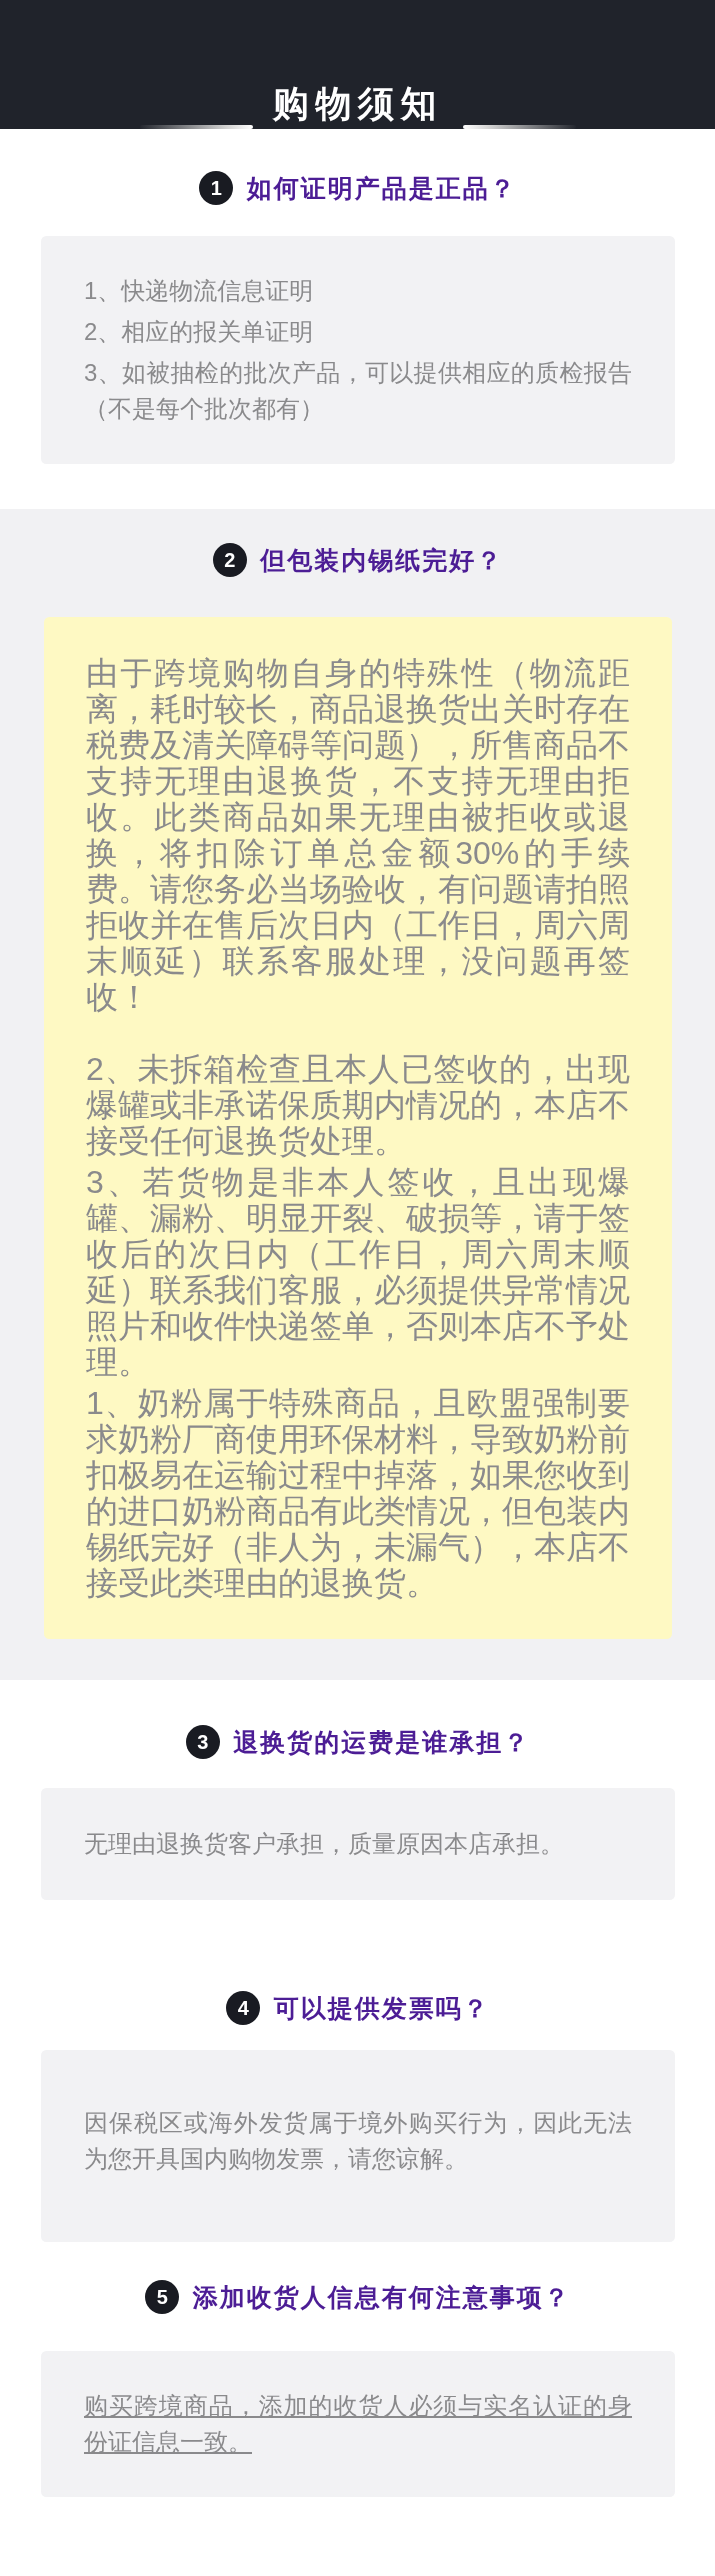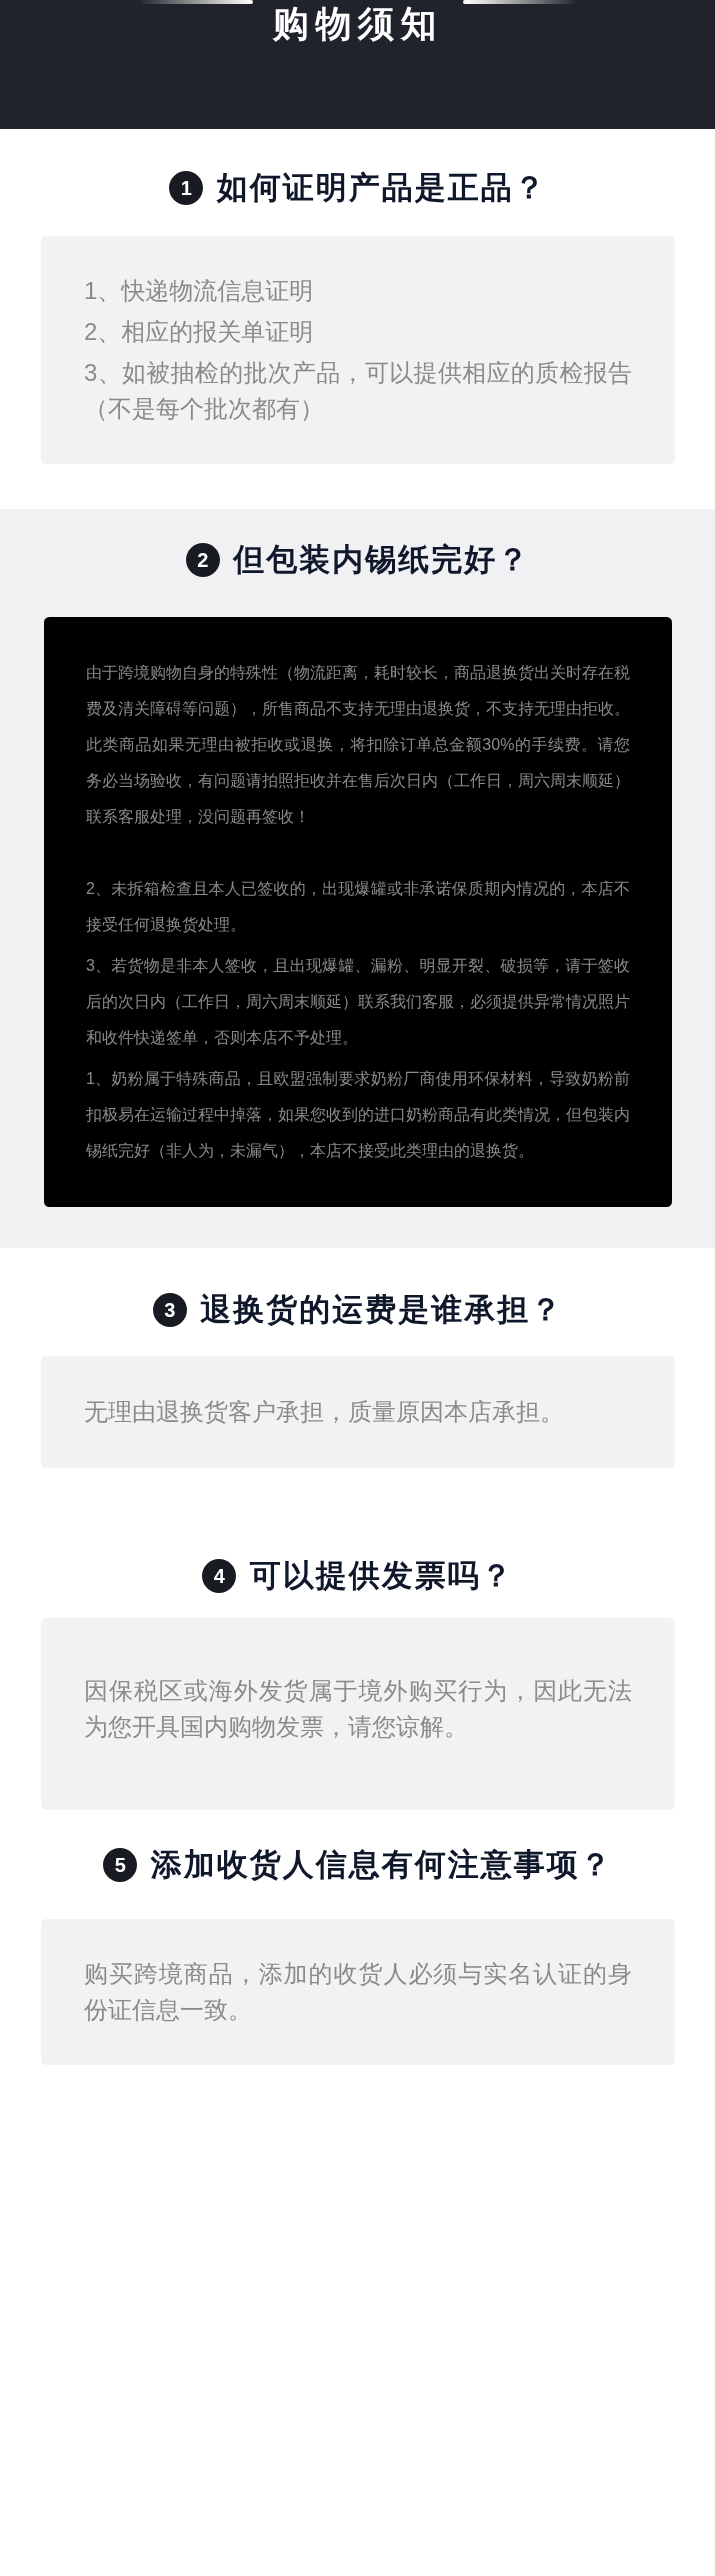--- a/index.html
+++ b/index.html
@@ -8,21 +8,21 @@
     font-family: "Liberation Sans", "DejaVu Sans", sans-serif;
     -webkit-font-smoothing: antialiased;
   }
   .page { width: 716px; background: #ffffff; overflow: hidden; }
 
   
   .header {
     height: 129px;
     background: #20232b;
     display: flex;
-    align-items: flex-start;
+    align-items: flex-end;
     justify-content: center;
     gap: 20px;
   }
   .header-title {
     color: #ffffff;
     font-size: 36px;
     font-weight: bold;
     letter-spacing: 6.6px;
     white-space: nowrap;
   }
@@ -44,23 +44,23 @@
     background: #191b22;
     color: #ffffff;
     font-size: 20px;
     font-weight: bold;
     display: flex;
     align-items: center;
     justify-content: center;
     flex: 0 0 auto;
   }
   .sec-title .t {
-    font-size: 31px;
+    font-size: 25px;
     font-weight: bold;
-    color: #0f172a;
+    color: #4c1d95;
     letter-spacing: 2px;
     white-space: nowrap;
   }
 
   
   .card {
     margin: 0 41px;
     background: #f2f2f4;
     border-radius: 5.3px;
     color: #8a8a8c;
@@ -77,41 +77,41 @@
 
   
   .band2 {
     margin-top: 45px;
     background: #f1f1f3;
     padding-top: 30.5px;
     padding-bottom: 41px;
   }
   .s2-inner {
     margin: 36px 44px 0;
-    background: #000000;
+    background: #fef9c3;
     border-radius: 5.3px;
     padding: 33px 37px;
     color: #8a8a8c;
-    font-size: 16px;
+    font-size: 32px;
     line-height: 36px;
     text-align: justify;
   }
   .s2-items { margin-top: 36px; }
 
   
   .s3-title { margin-top: 41px; }
   .s3-card  { margin-top: 25px; padding: 33px 38px; }
 
   
   .s4-title { margin-top: 87px; }
   .s4-card  { margin-top: 21px; padding: 50px 38px 60px; }
 
   
   .s5-title { margin-top: 34px; }
-  .s5-card  { margin-top: 33px; padding: 32px 38px; margin-bottom: 45px; }
+  .s5-card  { margin-top: 33px; padding: 32px 38px; margin-bottom: 45px; text-decoration: underline; }
 
   p { margin: 5px; }
 </style>
 </head>
 <body>
 
 <div class="page">
 
   <div class="header">
     <div class="deco-line left"></div>

